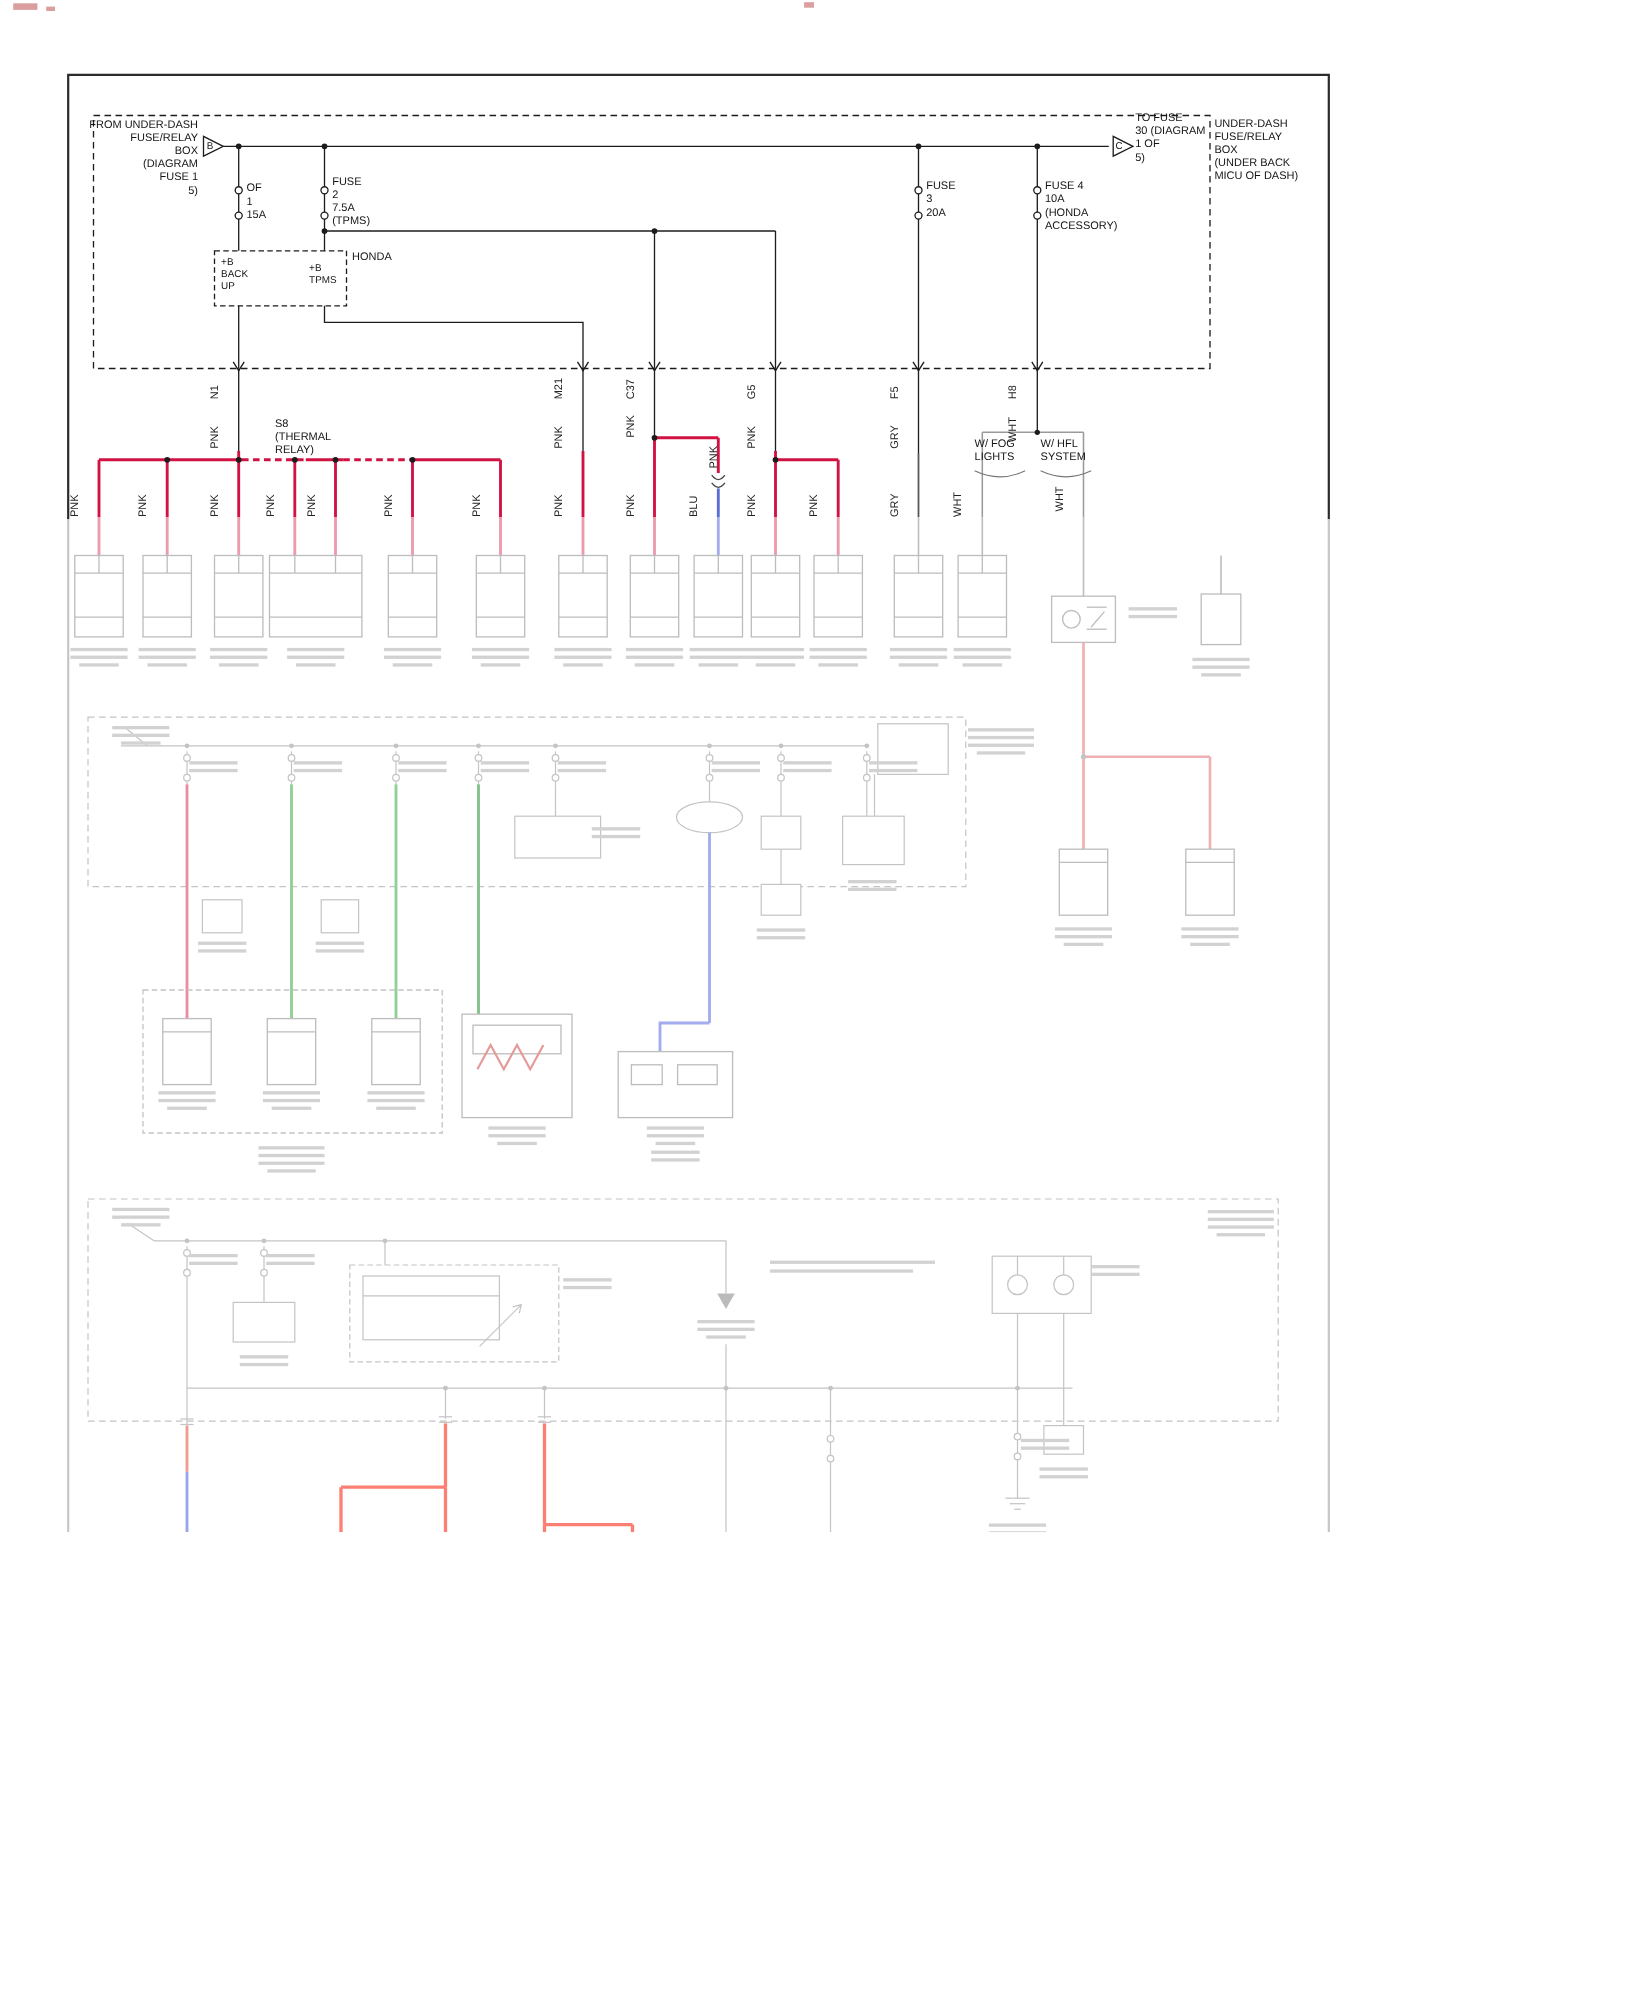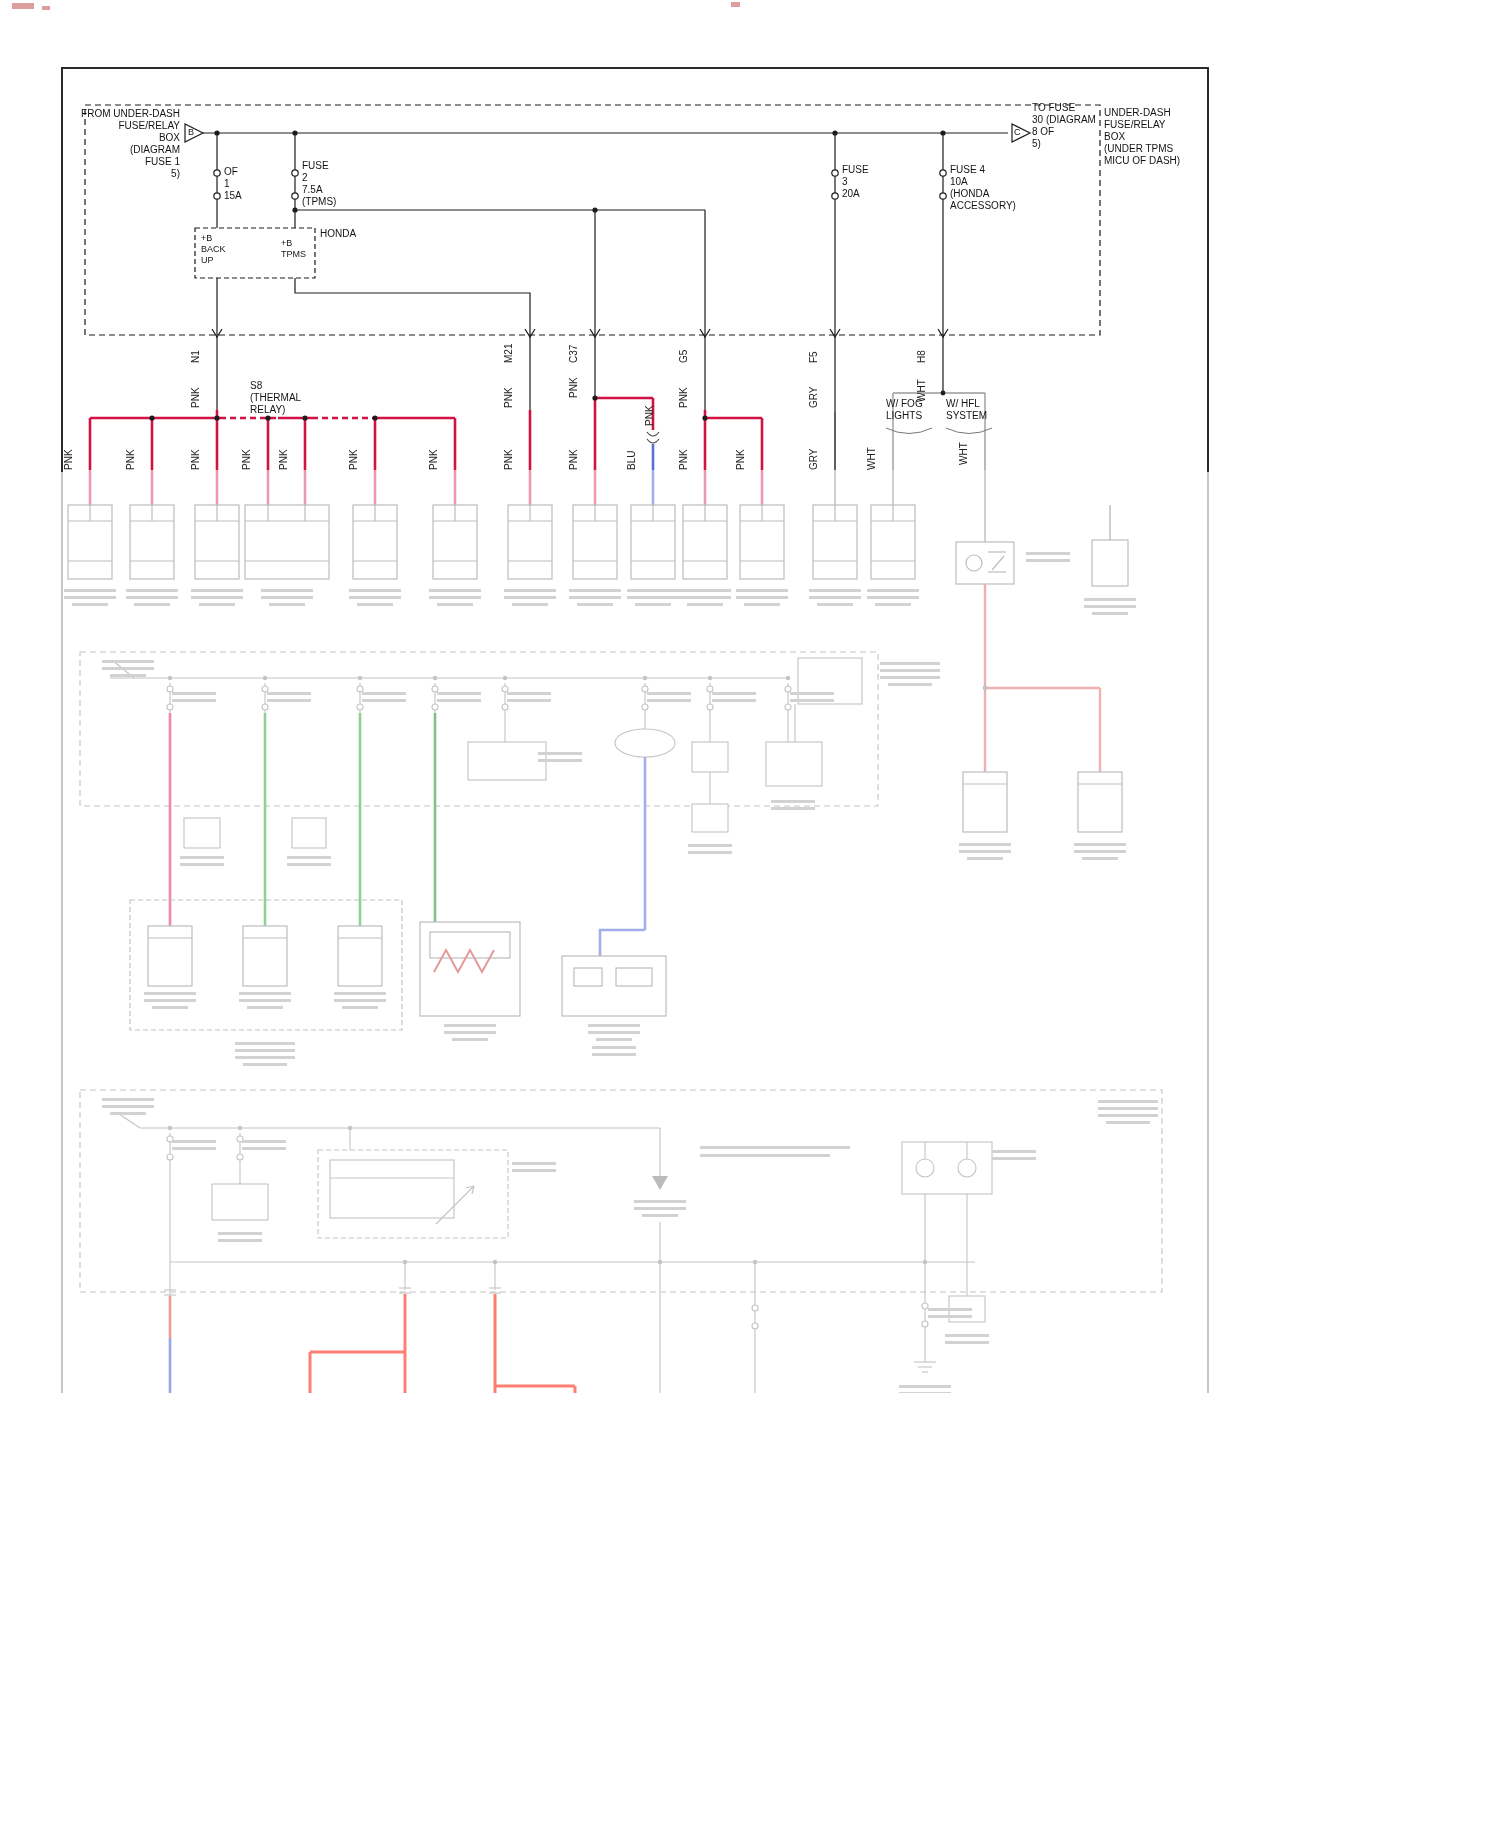--- a/index.html
+++ b/index.html
@@ -488,28 +488,28 @@
       <div>BOX</div>
   <div>(DIAGRAM</div>
       <div>FUSE 1</div>
       <div>5)</div>
 </div>
 <div class="lbl sm" style="left:188px;top:127px">B</div>
 <div class="lbl sm" style="left:1014px;top:127px">C</div>
 <div class="lbl" style="left:1032px;top:102px">
   <div>TO FUSE</div>
       <div>30 (DIAGRAM</div>
-  <div>8 OF</div>
+  <div>1 OF</div>
       <div>5)</div>
 </div>
 <div class="lbl" style="left:1104px;top:107px">
   <div>UNDER-DASH</div>
       <div>FUSE/RELAY</div>
   <div>BOX</div>
-      <div>(UNDER TPMS</div>
+      <div>(UNDER BACK</div>
   <div>MICU OF DASH)</div>
 </div>
 <div class="lbl" style="left:224px;top:166px">
   <div>OF</div>
       <div>1</div>
       <div>15A</div>
 </div>
 <div class="lbl" style="left:302px;top:160px">
   <div>FUSE</div>
       <div>2</div>

